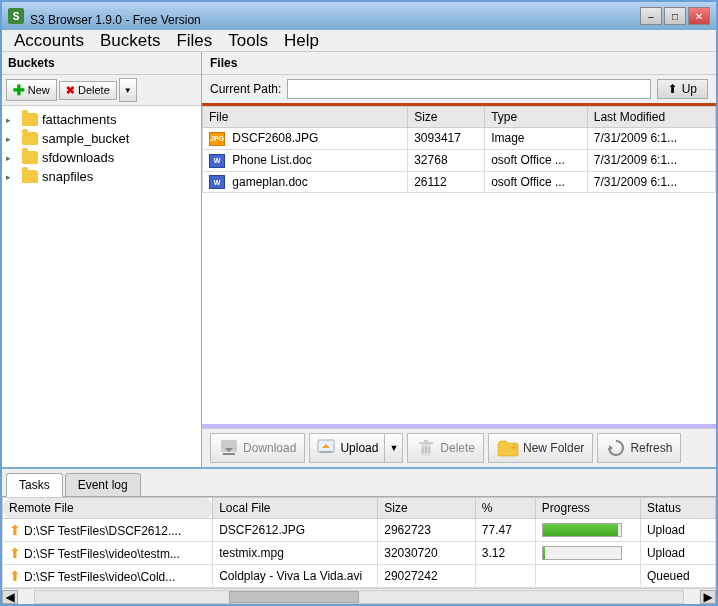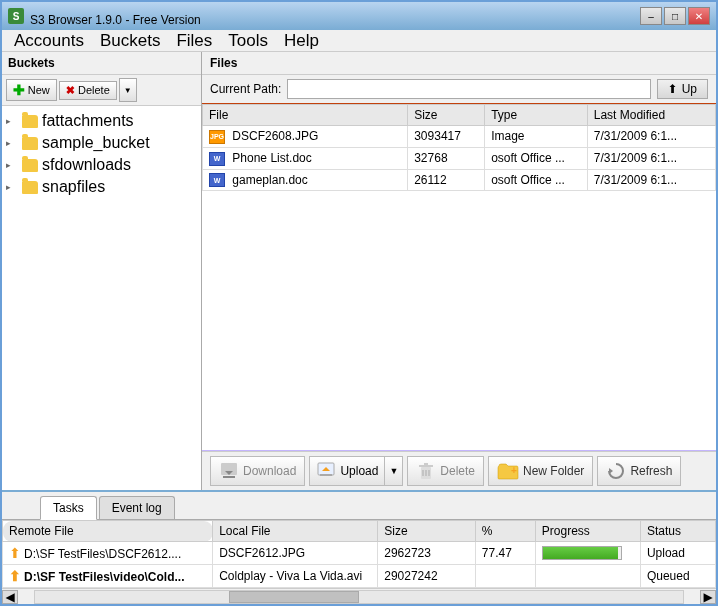--- a/index.html
+++ b/index.html
@@ -174,42 +174,42 @@
     .folder-icon::before {
       content: '';
       position: absolute;
       top: -3px;
       left: 0;
       width: 6px;
       height: 3px;
       background: #f5c842;
       border-radius: 2px 2px 0 0;
     }
-    .tree-label { font-size: 16px; }
+    .tree-label { font-size: 13px; }
 
     
     .right-panel {
       flex: 1;
       display: flex;
       flex-direction: column;
       background: white;
     }
     .files-header {
       background: #f0f0f0;
       padding: 4px 8px;
       font-weight: bold;
       border-bottom: 1px solid #ccc;
     }
     .current-path-bar {
       display: flex;
       align-items: center;
       padding: 4px 8px;
       gap: 6px;
       background: #f0f0f0;
-      border-bottom: 1px solid #c2410c;
+      border-bottom: 3px solid #c2410c;
     }
     .path-label { font-size: 12px; }
     .path-input {
       flex: 1;
       height: 20px;
       border: 1px solid #aaa;
       padding: 1px 4px;
       font-size: 11px;
     }
     .up-btn {
@@ -220,21 +220,21 @@
       border: 1px solid #aaa;
       background: linear-gradient(to bottom, #f0f0f0, #d8d8d8);
       cursor: pointer;
       font-size: 12px;
     }
 
     
     .file-list {
       flex: 1;
       overflow-y: auto;
-      border-bottom: 1px solid #c4b5fd;
+      border-bottom: 4px solid #c4b5fd;
     }
     .file-table {
       width: 100%;
       border-collapse: collapse;
     }
     .file-table th {
       background: #e8e8e8;
       border: 1px solid #ccc;
       padding: 3px 6px;
       text-align: left;
@@ -337,21 +337,20 @@
       background: #e0e0e0;
       cursor: pointer;
       font-size: 12px;
       border-radius: 3px 3px 0 0;
     }
     .tab.active {
       background: white;
       border-bottom: 1px solid white;
       margin-bottom: -1px;
       z-index: 1;
-      margin-left: 34px;
     }
     .tab-content {
       background: white;
       border-top: 1px solid #aaa;
       padding: 0;
     }
 
     
     .tasks-table {
       width: 100%;
@@ -607,21 +606,33 @@
               <td>2962723</td>
               <td>77.47</td>
               <td>
                 <div class="progress-bar-container">
                   <div class="progress-bar-fill" style="width: 96%;"></div>
                 </div>
               </td>
               <td>Upload</td>
             </tr>
             <tr>
-              <td style="overflow: hidden; text-overflow: ellipsis; font-weight: bold;"><span style="color:#f5a020;font-size:14px;">⬆</span> D:\SF TestFiles\video\Cold...</td>
+              <td style="overflow: hidden; text-overflow: ellipsis;"><span style="color:#f5a020;font-size:14px;">⬆</span> D:\SF TestFiles\video\testm...</td>
+              <td>testmix.mpg</td>
+              <td>32030720</td>
+              <td>3.12</td>
+              <td>
+                <div class="progress-bar-container">
+                  <div class="progress-bar-fill" style="width: 3%;"></div>
+                </div>
+              </td>
+              <td>Upload</td>
+            </tr>
+            <tr>
+              <td style="overflow: hidden; text-overflow: ellipsis;"><span style="color:#f5a020;font-size:14px;">⬆</span> D:\SF TestFiles\video\Cold...</td>
               <td>Coldplay - Viva La Vida.avi</td>
               <td>29027242</td>
               <td></td>
               <td></td>
               <td>Queued</td>
             </tr>
           </tbody>
       </table>
     </div>
   </div>

